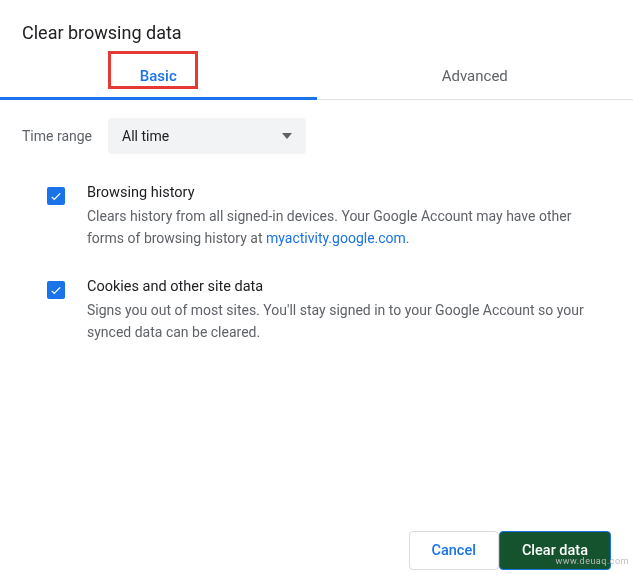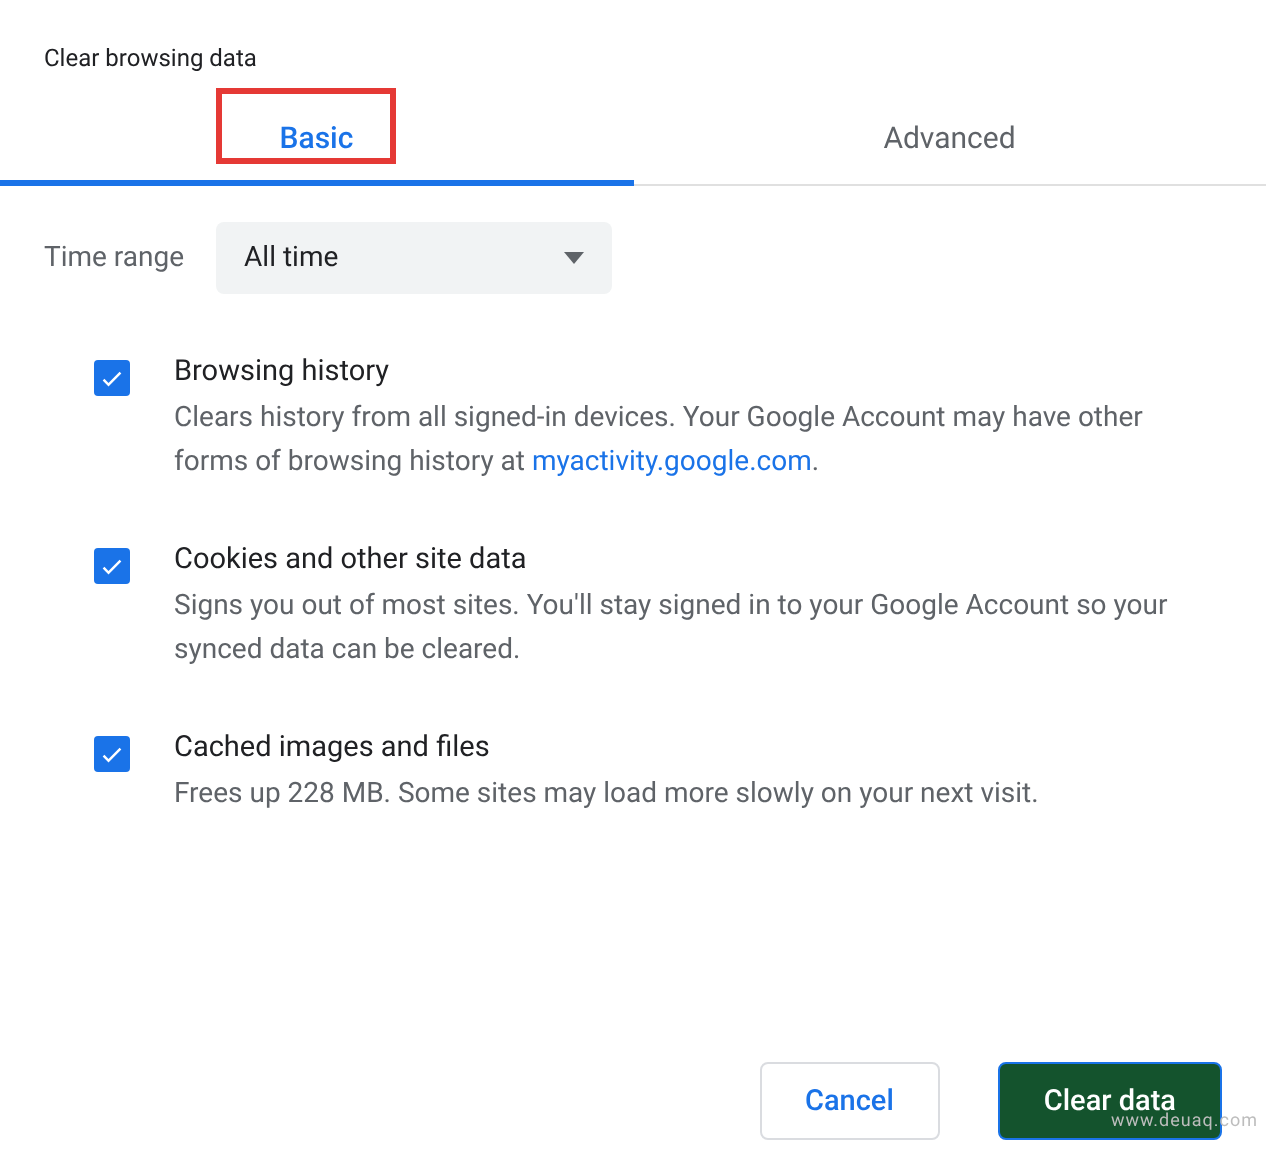--- a/index.html
+++ b/index.html
@@ -6,21 +6,21 @@
     body {
       margin: 0;
       font-family: 'Segoe UI', Roboto, Arial, sans-serif;
       width: 633px;
       height: 584px;
       background: #fff;
       color: #202124;
       position: relative;
     }
     .dialog-title {
-      font-size: 12px;
+      font-size: 18px;
       padding: 22px 22px 10px 22px;
       color: #202124;
     }
     .tabs {
       display: flex;
       border-bottom: 1px solid #e0e0e0;
       width: 100%;
     }
     .tab {
       flex: 1;
@@ -110,21 +110,21 @@
       font-size: 14px;
       color: #5f6368;
       line-height: 1.6;
     }
     .link { color: #1a73e8; cursor: pointer; }
     .footer {
       position: absolute;
       bottom: 14px;
       right: 22px;
       display: flex;
-      gap: 29px;
+      gap: 0;
     }
     .btn {
       padding: 10px 22px;
       border-radius: 4px;
       font-size: 14.5px;
       cursor: pointer;
       font-weight: 500;
     }
     .btn-cancel {
       background: #fff;
@@ -186,31 +186,20 @@
       <svg viewBox="0 0 24 24">
           <path fill="#fff" d="M9 16.2l-3.5-3.5L4 14.2 9 19.2 20 8.2l-1.5-1.5z"></path>
         </svg>
     </div>
     <div class="opt-text">
       <div class="opt-title">Cookies and other site data</div>
       <div class="opt-desc">Signs you out of most sites. You'll stay signed in to your Google Account so your synced data can be cleared.</div>
     </div>
   </div>
 
-  <div class="option">
-    <div class="checkbox">
-      <svg viewBox="0 0 24 24">
-          <path fill="#fff" d="M9 16.2l-3.5-3.5L4 14.2 9 19.2 20 8.2l-1.5-1.5z"></path>
-        </svg>
-    </div>
-    <div class="opt-text">
-      <div class="opt-title">Cached images and files</div>
-      <div class="opt-desc">Frees up 228 MB. Some sites may load more slowly on your next visit.</div>
-    </div>
-  </div>
 
 </div>
 
 <div class="footer">
   <div class="btn btn-cancel">Cancel</div>
   <div class="btn btn-primary">Clear data</div>
 </div>
 
 <div class="watermark">www.deuaq.com</div>
 

